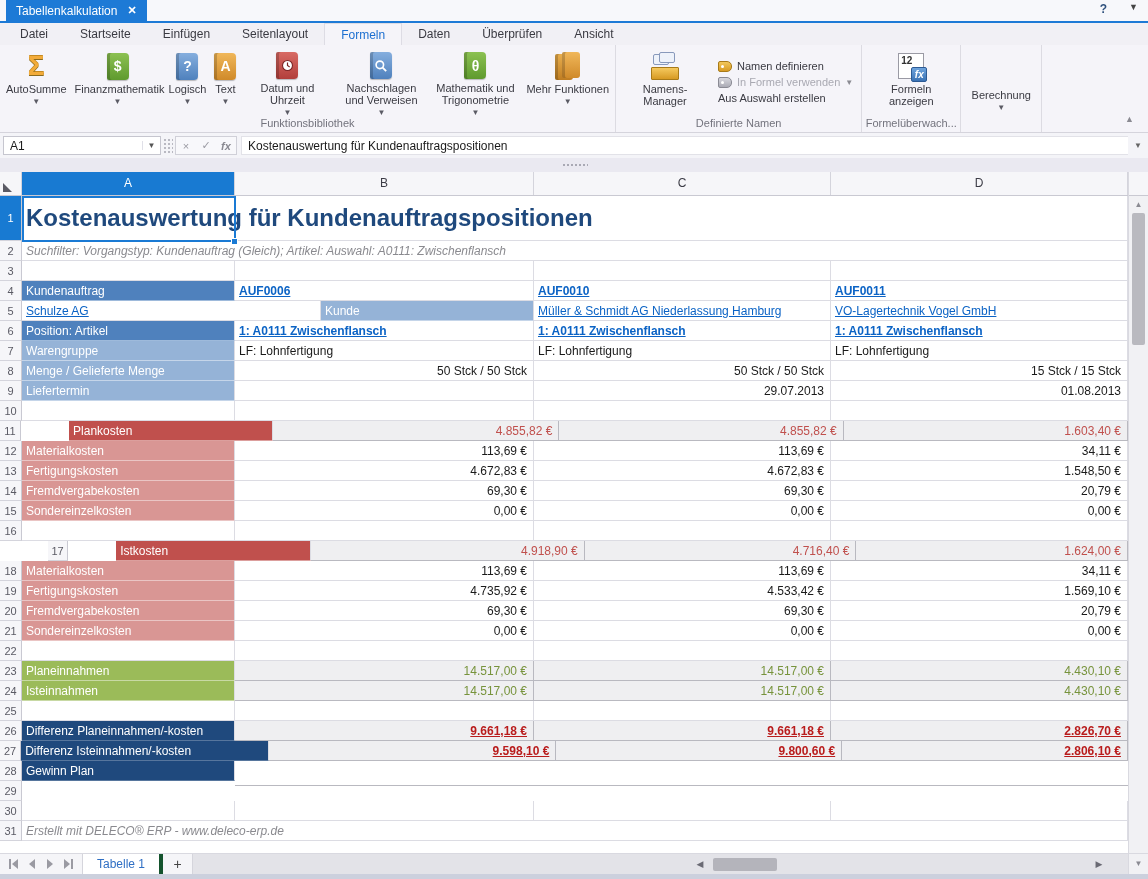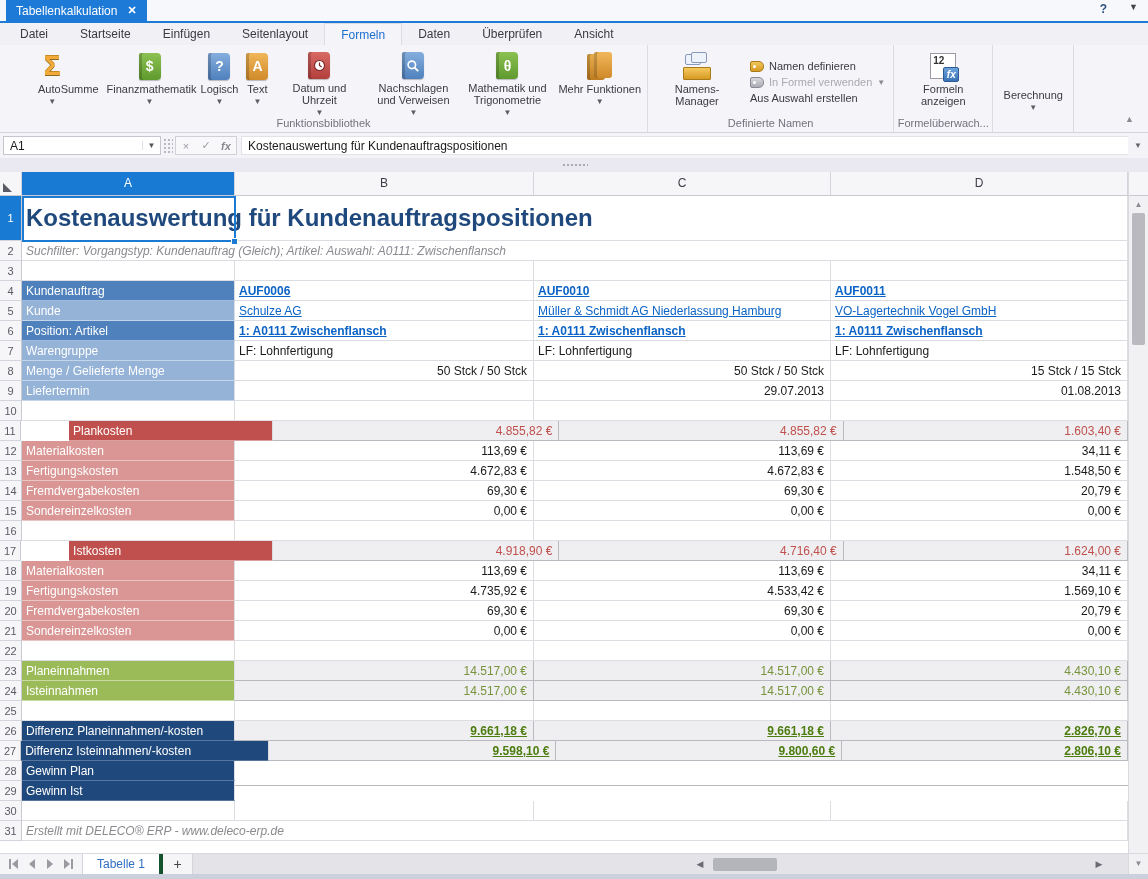--- a/index.html
+++ b/index.html
@@ -102,21 +102,21 @@
   .lab-red-light  { background:#d99694; }
   .lab-green      { background:#9bbb59; }
   .lab-navy       { background:#1f497d; border-bottom-color:rgba(255,255,255,.25); }
   
   .st-title { font-weight:bold; font-size:24px; color:#1f497d; overflow:visible; }
   .st-note  { font-style:italic; color:#8a8a8f; }
   .st-link      { color:#0b63c5; text-decoration:underline; }
   .st-link-bold { color:#0b63c5; text-decoration:underline; font-weight:bold; }
   .st-red-hdr   { color:#c0504d; background:#efeff1; border-color:#b9b9c0; }
   .st-green-hdr { color:#77933c; background:#efeff1; border-color:#b9b9c0; }
-  .st-green-bu  { color:#4d7c0f; background:#efeff1; border-color:#b9b9c0; font-weight:bold; text-decoration:underline; }
+  .st-green-bu  { color:#b91c1c; background:#efeff1; border-color:#b9b9c0; font-weight:bold; text-decoration:underline; }
   .st-green-b   { color:#77933c; background:#000000; border-color:#b9b9c0; font-weight:bold;margin-top:24px; }
   .selbox { position:absolute; border:2px solid #1a7ad4; pointer-events:none; }
   .fillhandle { position:absolute; width:7px; height:7px; background:#1a7ad4; border:1px solid #fff; }
   
   .vscroll { position:absolute; right:0; top:172px; width:20px; height:681px; background:#f1f1f4; border-left:1px solid #d9d9e0; }
   .vscroll .hdrcap { height:24px; background:#f6f6f9; border-bottom:1px solid #c9c9d2; }
   .sarrow { height:17px; text-align:center; font-size:8px; color:#8a8a92; line-height:17px; cursor:pointer; }
   .vthumb { margin:0 3px; height:132px; background:#b9b9bf; border-radius:2px; cursor:pointer; }
   
   .bottombar { position:absolute; left:0; top:853px; width:1148px; height:21px; background:#f5f5f8; border-top:1px solid #d9d9e0; display:flex; align-items:center; }
@@ -159,21 +159,21 @@
     <span class="rtab">Ansicht</span>
   </div>
 
 <div class="ribbon">
   <div class="rgroup">
     <div class="rbody" id="funclib">
         <div class="rbtn">
           <div class="ricon">
             <span class="sigma">Σ</span>
           </div>
-          <div class="rlab" style="max-width: 86px; margin-left: 32px;">AutoSumme</div>
+          <div class="rlab" style="max-width: 86px;">AutoSumme</div>
           <div class="rarrow">▼</div>
         </div>
         <div class="rbtn">
           <div class="ricon">
             <span class="book bk-green">$</span>
           </div>
           <div class="rlab" style="max-width: 86px;">Finanzmathematik</div>
           <div class="rarrow">▼</div>
         </div>
         <div class="rbtn">
@@ -335,22 +335,22 @@
       </div>
       <div class="row" style="height: 20px;">
         <div class="rowhdr">4</div>
         <div class="cell lab lab-blue-dark" style="width: 213px;">Kundenauftrag</div>
         <div class="cell st-link-bold" style="width: 299px;">AUF0006</div>
         <div class="cell st-link-bold" style="width: 297px;">AUF0010</div>
         <div class="cell st-link-bold" style="width: 297px;">AUF0011</div>
       </div>
       <div class="row" style="height: 20px;">
         <div class="rowhdr">5</div>
+        <div class="cell st-link" style="width: 299px;">Schulze AG</div>
         <div class="cell lab lab-blue-light" style="width: 213px;">Kunde</div>
-        <div class="cell st-link" style="width: 299px;">Schulze AG</div>
         <div class="cell st-link" style="width: 297px;">Müller &amp; Schmidt AG Niederlassung Hamburg</div>
         <div class="cell st-link" style="width: 297px;">VO-Lagertechnik Vogel GmbH</div>
       </div>
       <div class="row" style="height: 20px;">
         <div class="rowhdr">6</div>
         <div class="cell lab lab-blue-dark" style="width: 213px;">Position: Artikel</div>
         <div class="cell st-link-bold" style="width: 299px;">1: A0111 Zwischenflansch</div>
         <div class="cell st-link-bold" style="width: 297px;">1: A0111 Zwischenflansch</div>
         <div class="cell st-link-bold" style="width: 297px;">1: A0111 Zwischenflansch</div>
       </div>
@@ -417,21 +417,21 @@
         <div class="cell right" style="width: 297px;">0,00 €</div>
         <div class="cell right" style="width: 297px;">0,00 €</div>
       </div>
       <div class="row" style="height: 20px;">
         <div class="rowhdr">16</div>
         <div class="cell" style="width: 213px;"></div>
         <div class="cell" style="width: 299px;"></div>
         <div class="cell" style="width: 297px;"></div>
         <div class="cell" style="width: 297px;"></div>
       </div>
-      <div class="row" style="height: 20px;">
+      <div class="row" style="height: 20px; padding-left: 48px;">
         <div class="rowhdr">17</div>
         <div class="cell lab lab-red-dark" style="width: 213px;">Istkosten</div>
         <div class="cell st-red-hdr right" style="width: 299px;">4.918,90 €</div>
         <div class="cell st-red-hdr right" style="width: 297px;">4.716,40 €</div>
         <div class="cell st-red-hdr right" style="width: 297px;">1.624,00 €</div>
       </div>
       <div class="row" style="height: 20px;">
         <div class="rowhdr">18</div>
         <div class="cell lab lab-red-light" style="width: 213px;">Materialkosten</div>
         <div class="cell right" style="width: 299px;">113,69 €</div>
@@ -503,21 +503,20 @@
       </div>
       <div class="row" style="height: 20px;">
         <div class="rowhdr">28</div>
         <div class="cell lab lab-navy" style="width: 213px;">Gewinn Plan</div>
         <div class="cell st-green-b right" style="width: 299px;">199%</div>
         <div class="cell st-green-b right" style="width: 297px;">199%</div>
         <div class="cell st-green-b right" style="width: 297px;">176%</div>
       </div>
       <div class="row" style="height: 20px;">
         <div class="rowhdr">29</div>
-        <div class="cell lab lab-navy" style="width: 213px;">Gewinn Ist</div>
         <div class="cell st-green-b right" style="width: 299px;">195%</div>
         <div class="cell st-green-b right" style="width: 297px;">208%</div>
         <div class="cell st-green-b right" style="width: 297px;">173%</div>
       </div>
       <div class="row" style="height: 20px;">
         <div class="rowhdr">30</div>
         <div class="cell" style="width: 213px;"></div>
         <div class="cell" style="width: 299px;"></div>
         <div class="cell" style="width: 297px;"></div>
         <div class="cell" style="width: 297px;"></div>

